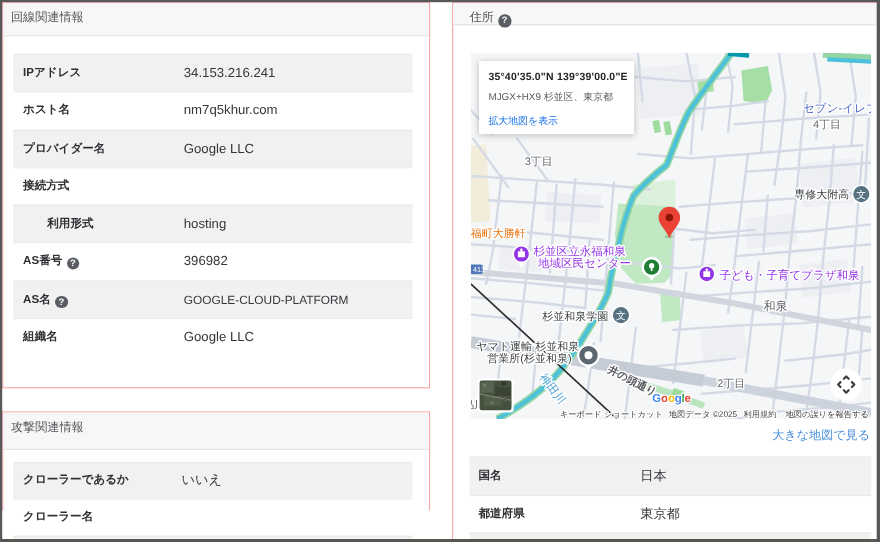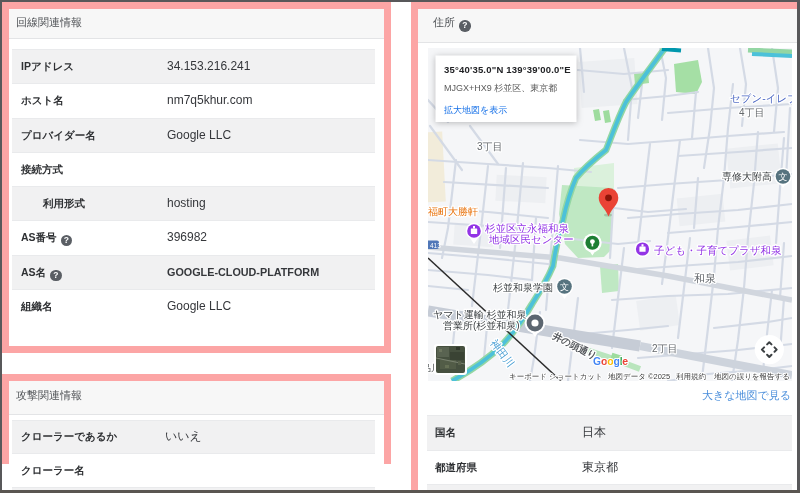--- a/index.html
+++ b/index.html
@@ -1,19 +1,19 @@
 <!DOCTYPE html>
 <html><head>
 <meta charset="utf-8">
 <style>
 * { margin:0; padding:0; box-sizing:border-box; }
 html,body { width:800px; height:493px; overflow:hidden; background:#fff;
   font-family:"Liberation Sans", sans-serif; position:relative; }
 .abs { position:absolute; }
-.card { position:absolute; background:#fff; border:7px solid #fca5a5; }
+.card { position:absolute; background:#fff; border:1px solid #fca5a5; }
 .chead { position:absolute; left:0; top:0; right:0; background:#f7f7f7;
   border-bottom:1px solid #e3e4e6; color:#505357; font-size:11px; }
 .row { position:absolute; border-top:1px solid #e9eaec; }
 .row.g { background:#f1f1f2; }
 .lab { position:absolute; font-weight:bold; font-size:10.5px; color:#2e3033; }
 .val { position:absolute; font-size:12px; color:#35373b; }
 .qi { display:inline-block; width:11.5px; height:11.5px; border-radius:50%;
   background:#5a5e64; color:#fff; font-size:8.5px; font-weight:bold;
   text-align:center; line-height:11.5px; vertical-align:-1.5px; margin-left:4px; }
 #frame { position:absolute; left:0; top:0; width:800px; height:493px;
@@ -42,40 +42,40 @@
     <div class="row" style="left:12px;top:152px;width:363px;height:34px;"></div>
     <div class="lab" style="left:21px;top:152px;height:34px;line-height:34px;">接続方式</div>
     <div class="row g" style="left:12px;top:186px;width:363px;height:34px;"></div>
     <div class="lab" style="left:21px;top:186px;height:34px;line-height:34px;margin-left:22px;">利用形式</div>
     <div class="val" style="left:167px;top:186px;height:34px;line-height:34px;">hosting</div>
     <div class="row" style="left:12px;top:220px;width:363px;height:35px;"></div>
     <div class="lab" style="left:21px;top:220px;height:35px;line-height:35px;">AS番号<span class="qi">?</span></div>
     <div class="val" style="left:167px;top:220px;height:35px;line-height:35px;">396982</div>
     <div class="row g" style="left:12px;top:255px;width:363px;height:34px;"></div>
     <div class="lab" style="left:21px;top:255px;height:34px;line-height:34px;">AS名<span class="qi">?</span></div>
-    <div class="val" style="left:167px;top:255px;height:28px;line-height:34px;font-weight:bold;"><span style="font-size:10.8px">GOOGLE-CLOUD-PLATFORM</span></div>
+    <div class="val" style="left:167px;top:255px;height:28px;line-height:34px;"><span style="font-size:10.8px">GOOGLE-CLOUD-PLATFORM</span></div>
     <div class="row" style="left:12px;top:289px;width:363px;height:34px;"></div>
     <div class="lab" style="left:21px;top:289px;height:34px;line-height:34px;">組織名</div>
     <div class="val" style="left:167px;top:289px;height:34px;line-height:34px;">Google LLC</div>
   </div>
 
 <div class="card" style="left:2px; top:374px; width:389px; height:90px; border-bottom:none;font-family:Liberation Mono, monospace;">
   <div class="chead" style="height:34px; line-height:30px; padding-left:7px;">攻撃関連情報</div>
 </div>
 <div id="t2">
     <div class="row g" style="left:12px;top:420px;width:363px;height:33px;"></div>
     <div class="lab" style="left:21px;top:420px;height:33px;line-height:33px;">クローラーであるか</div>
     <div class="val" style="left:165px;top:420px;height:33px;line-height:33px;text-align:center;">いいえ</div>
     <div class="row" style="left:12px;top:453px;width:363px;height:34px;"></div>
     <div class="lab" style="left:21px;top:453px;height:34px;line-height:34px;">クローラー名</div>
     <div class="row g" style="left:12px;top:487px;width:363px;height:6px;"></div>
   </div>
 
 <div class="card" style="left:411px; top:2px; width:389px; height:491px; border-bottom:none; border-right:none;">
-  <div class="chead" style="height:34px; line-height:26px; padding-left:15px;">住所<span class="qi" style="vertical-align:-2px;">?</span></div>
+  <div class="chead" style="height:20px; line-height:26px; padding-left:15px;">住所<span class="qi" style="vertical-align:-2px;">?</span></div>
 </div>
 
 <div class="abs" id="mapbox" style="left:428px; top:48px; width:364px; height:333px; background:#f5f6f8; overflow:hidden;">
 <svg width="364" height="333" viewBox="0 0 364 333" xmlns="http://www.w3.org/2000/svg">
 <defs>
 <style>
  .st { fill:none; stroke:#d4dae5; stroke-width:2.2; stroke-linecap:round; }
  .st2 { fill:none; stroke:#dde1e8; stroke-width:1.6; stroke-linecap:round; }
  .lbl { font-family:"Liberation Sans",sans-serif; paint-order:stroke;
         stroke:#ffffff; stroke-width:2.6; stroke-linejoin:round; }

